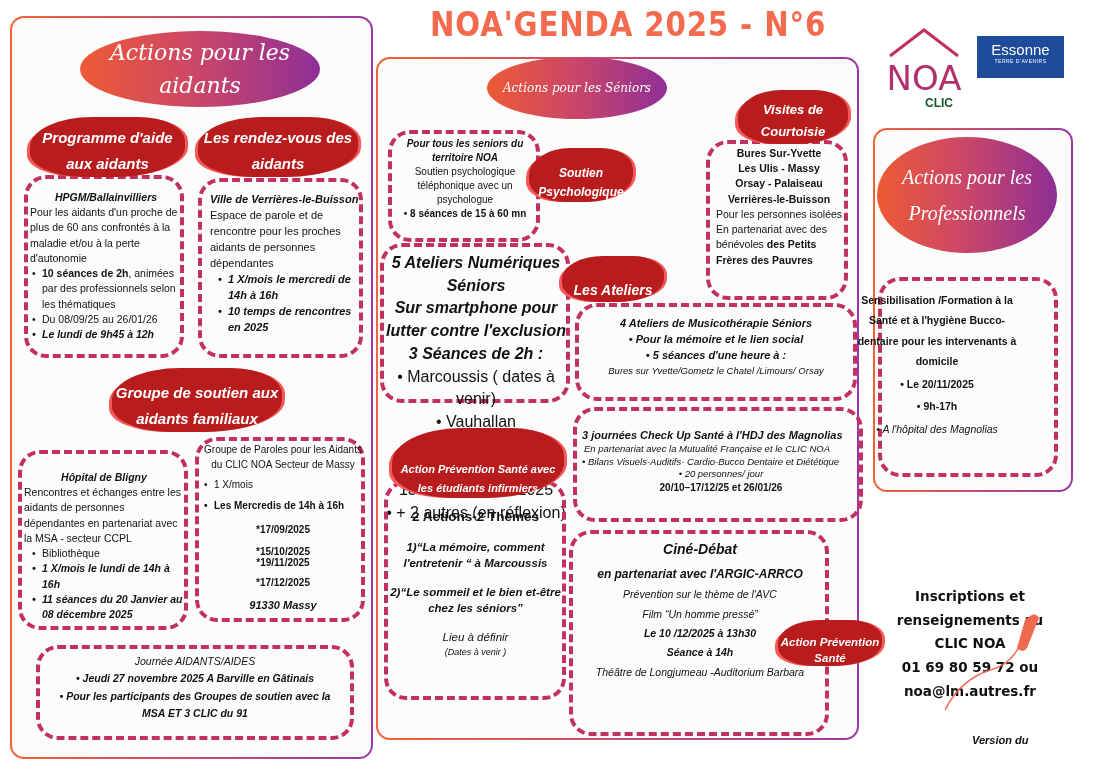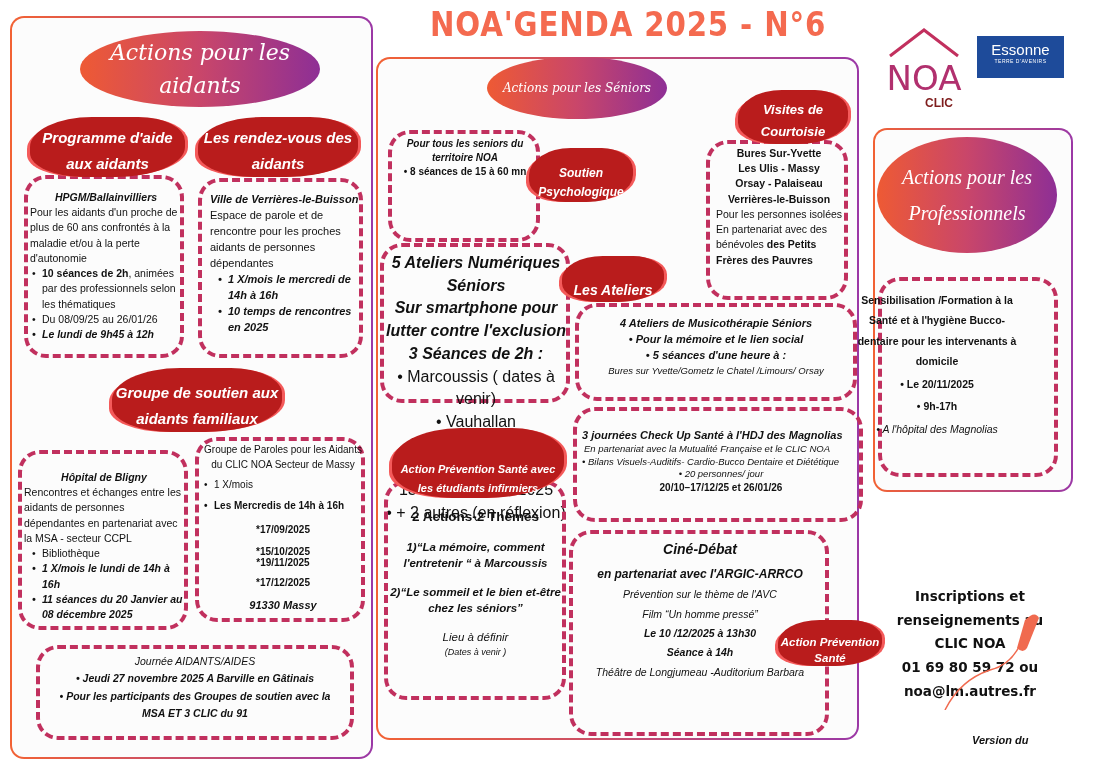--- a/index.html
+++ b/index.html
@@ -22,21 +22,21 @@
 </head>
 <body>
 
 <div class="title">NOA'GENDA 2025 - N°6</div>
 
 <div class="abs" style="left:884px;top:26px;width:80px;height:90px;">
   <svg width="80" height="70" viewBox="0 0 80 70">
     <polyline points="6,30 40,4 74,30" fill="none" stroke="#c2305e" stroke-width="3"></polyline>
     <text x="40" y="64" text-anchor="middle" font-family="DejaVu Sans, sans-serif" font-size="34" fill="#b1306e">NOA</text>
   </svg>
-  <div class="c" style="font-size:12px;color:#7f1d1d;font-weight:bold;margin-top:-4px;margin-left:30px;">CLIC</div>
+  <div class="c" style="font-size:12px;color:#14532d;font-weight:bold;margin-top:-4px;margin-left:30px;">CLIC</div>
 </div>
 <div class="abs" style="left:977px;top:36px;width:87px;height:42px;background:#1e4b9a;color:#fff;text-align:center;">
   <div style="font-size:15px;margin-top:5px;">Essonne</div>
   <div style="font-size:5px;letter-spacing:0.5px;">TERRE D'AVENIRS</div>
 </div>
 
 <div class="panel-round" style="left:10px;top:16px;width:363px;height:743px;">
     <div class="inner"></div>
   </div>
 <div class="oval" style="left:80px;top:31px;width:240px;height:76px;font-size:22px;">
@@ -109,20 +109,21 @@
 <div class="panel-round" style="left:376px;top:57px;width:483px;height:683px;">
     <div class="inner"></div>
   </div>
 <div class="oval" style="left:487px;top:57px;width:180px;height:62px;font-size:12px;">
     <span>Actions pour les Séniors</span>
   </div>
 
 <div class="dash" style="left:388px;top:130px;width:152px;height:112px;"></div>
 <div class="txt c" style="left:395px;top:137px;width:140px;font-size:10px;line-height:1.4;">
   <div class="b i">Pour tous les seniors du territoire NOA</div>
+  <div>Soutien psychologique téléphonique avec un psychologue</div>
   <div class="b">• <span>8 séances de 15 à 60 mn</span></div>
 </div>
 <div class="brush" style="left:529px;top:148px;width:104px;height:54px;font-size:12px;line-height:1.6;">
     <span>Soutien Psychologique</span>
   </div>
 
 <div class="dash" style="left:706px;top:140px;width:142px;height:160px;"></div>
 <div class="brush" style="left:738px;top:90px;width:110px;height:54px;font-size:13px;">
     <span>Visites de Courtoisie</span>
   </div>

